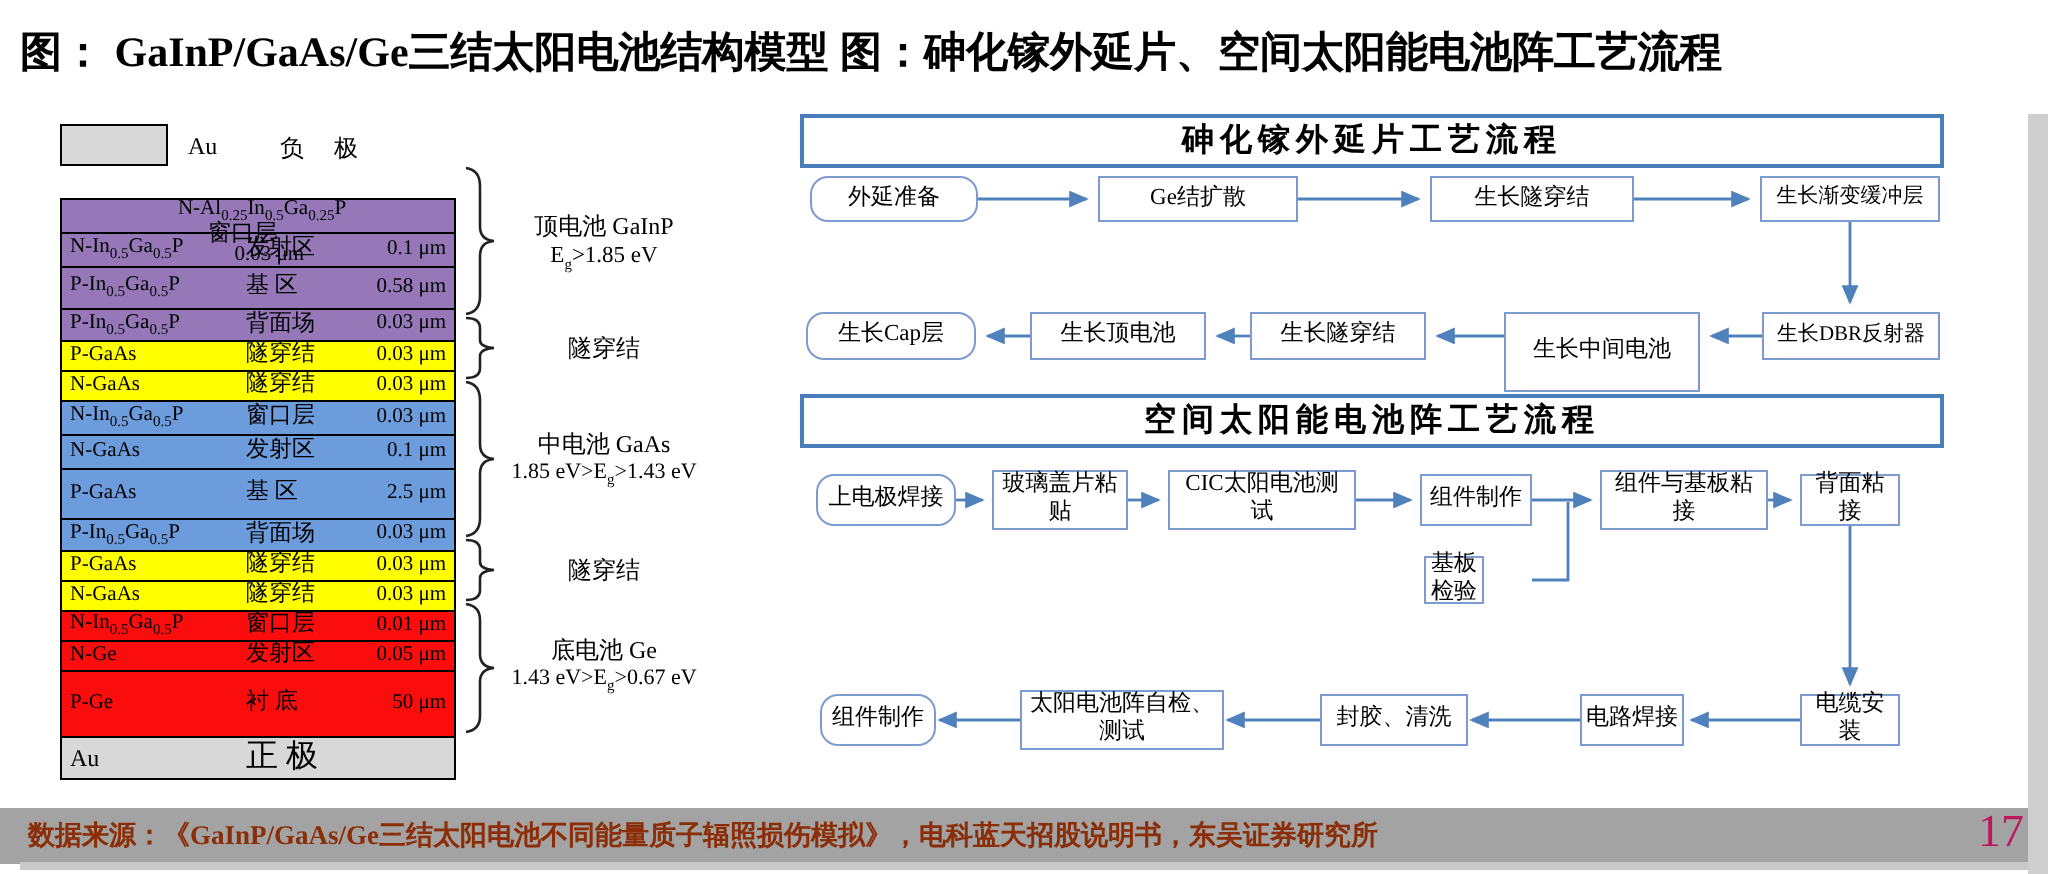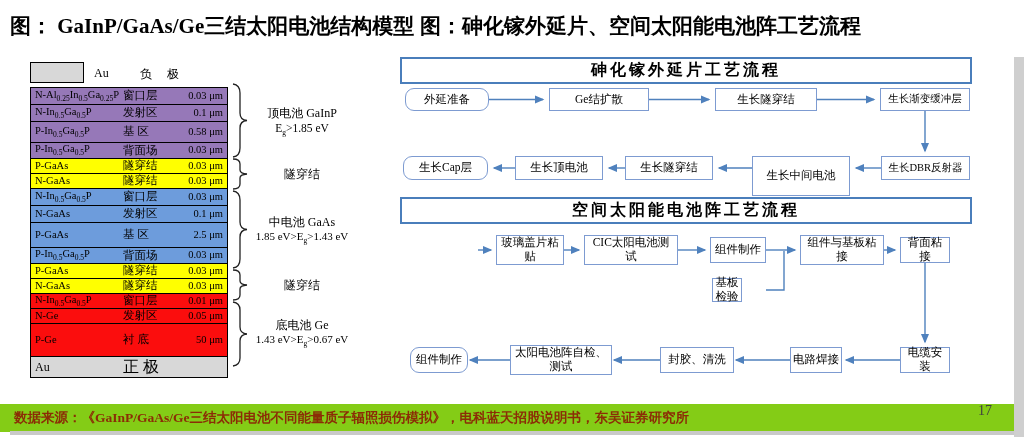--- a/index.html
+++ b/index.html
@@ -10,21 +10,21 @@
 
   
   .fig-title { font-weight:bold; font-size:21px; white-space:nowrap; }
   #title-left  { left:10px; top:12px; }
   #title-right { left:420px; top:12px; }
 
   
   #stack { left:30px; top:83px; width:198px; }
   .lrow { display:flex; align-items:center; border:1px solid #000; margin-top:-1px;
           font-size:10.5px; line-height:1; }
-  .lrow:first-child { margin-top:4px; }
+  .lrow:first-child { margin-top:16px;flex-direction:column; }
   .lmat { flex:1; padding-left:4px; white-space:nowrap; }
   .lrole { width:50px; font-size:11.5px; white-space:nowrap; }
   .lthk { width:54px; text-align:right; padding-right:4px; white-space:nowrap; }
   sub { font-size:7.5px; }
   .purple { background:#9678b8; } .yellow { background:#ffff00; }
   .blue { background:#6d9cdc; }  .red { background:#fb0d0d; }
   .grayc { background:#d8d8d8; }
   .h18{height:18px} .h17{height:17px} .h22{height:22px} .h16{height:16px}
   .h26{height:26px} .h34{height:34px} .h22b{height:22px}
   #top-contact { left:30px; top:62px; width:54px; height:21px; background:#d8d8d8; border:1px solid #000; }
@@ -59,24 +59,24 @@
   #f2r1f{left:900px;top:237px;width:50px;height:26px}
   #f2aux{left:712px;top:278px;width:30px;height:24px}
   #f2r2a{left:410px;top:347px;width:58px;height:26px}
   #f2r2b{left:510px;top:345px;width:102px;height:30px}
   #f2r2c{left:660px;top:347px;width:74px;height:26px}
   #f2r2d{left:790px;top:347px;width:52px;height:26px}
   #f2r2e{left:900px;top:347px;width:50px;height:26px}
   #connectors { left:398px; top:50px; pointer-events:none; }
 
   
-  #footer-bar { left:0; top:404px; width:1014px; height:28px; background:#84cc16;
+  #footer-bar { left:0; top:404px; width:1014px; height:28px; background:#a3a3a3;
     display:flex; align-items:center; }
   #source-text { padding-left:14px; font-weight:bold; font-size:13.5px; color:#8b2d06; white-space:nowrap; }
-  #page-num { right:32px; top:403px; font-size:14px; color:#404040; }
+  #page-num { right:12px; top:403px; font-size:23px; color:#be185d; }
   #edge-right { left:1014px; top:57px; width:10px; height:380px; background:#cfcfcf; }
   #edge-bottom { left:10px; top:431px; width:1004px; height:4px; background:#c9c9c9; }
 </style>
 </head>
 <body>
 
 <div id="page">
 
   <div class="abs fig-title" id="title-left">图：  GaInP/GaAs/Ge三结太阳电池结构模型</div>
   <div class="abs fig-title" id="title-right">图：砷化镓外延片、空间太阳能电池阵工艺流程</div>
@@ -208,20 +208,21 @@
   <div class="fbox" id="f1r1b">Ge结扩散</div>
   <div class="fbox" id="f1r1c">生长隧穿结</div>
   <div class="fbox" id="f1r1d">生长渐变缓冲层</div>
   <div class="fbox rnd" id="f1r2a">生长Cap层</div>
   <div class="fbox" id="f1r2b">生长顶电池</div>
   <div class="fbox" id="f1r2c">生长隧穿结</div>
   <div class="fbox" id="f1r2d">生长中间电池</div>
   <div class="fbox" id="f1r2e">生长DBR反射器</div>
 
   <div class="abs flow-header" id="fh2">空间太阳能电池阵工艺流程</div>
+  <div class="fbox rnd" id="f2r1a">上电极焊接</div>
   <div class="fbox" id="f2r1b">玻璃盖片粘贴</div>
   <div class="fbox" id="f2r1c">CIC太阳电池测试</div>
   <div class="fbox" id="f2r1d">组件制作</div>
   <div class="fbox" id="f2r1e">组件与基板粘接</div>
   <div class="fbox" id="f2r1f">背面粘接</div>
   <div class="fbox" id="f2aux">基板检验</div>
   <div class="fbox rnd" id="f2r2a">组件制作</div>
   <div class="fbox" id="f2r2b">太阳电池阵自检、测试</div>
   <div class="fbox" id="f2r2c">封胶、清洗</div>
   <div class="fbox" id="f2r2d">电路焊接</div>

